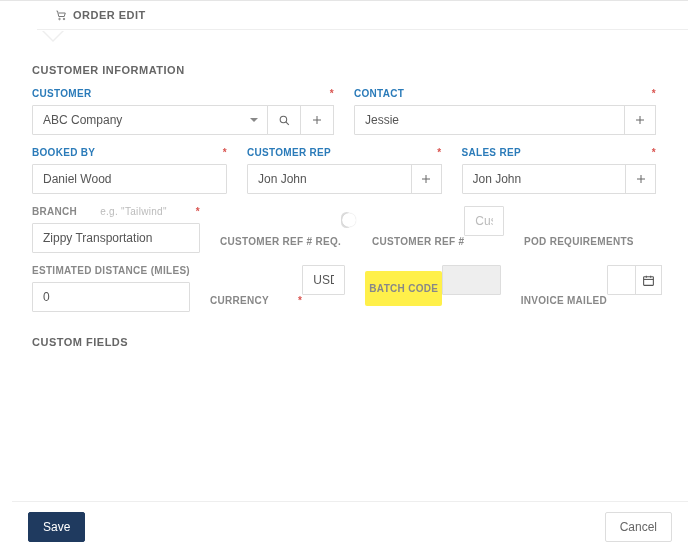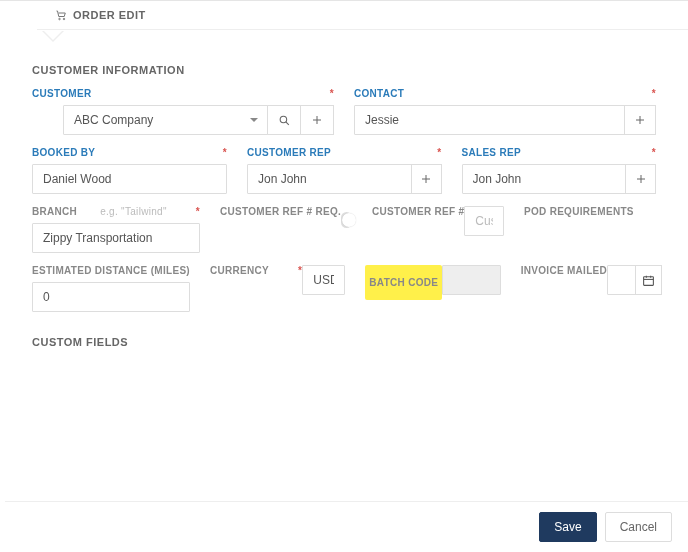--- a/index.html
+++ b/index.html
@@ -56,21 +56,21 @@
   .section-title.first { margin-top: 12px; }
   .row { display: flex; gap: 20px; margin-bottom: 12px; }
   .field { display: flex; flex-direction: column; flex: 1; min-width: 0; }
   .label {
     font-size: 10px;
     font-weight: 700;
     letter-spacing: 0.3px;
     color: #2b7bb9;
     margin-bottom: 6px;
     display: flex;
-    align-items: flex-start;
+    align-items: flex-end;
     gap: 4px;
     white-space: nowrap;
   }
   .label.gray { color: #888; font-weight: 600; gap: 23px; }
   .label .hint { color: #bbb; font-weight: 400; text-transform: none; }
   .req { color: #d9534f; margin-left: auto; padding-left: 6px; }
   .highlight {
     background: #fff04a;
     padding: 12px 4px;
     border-radius: 2px;
@@ -103,44 +103,44 @@
     font-size: 13px;
   }
   .dropdown-caret {
     position: absolute;
     right: 10px; top: 13px;
     width: 0; height: 0;
     border-left: 4px solid transparent;
     border-right: 4px solid transparent;
     border-top: 4px solid #888;
   }
-  .dd-wrap { position: relative; flex: 1; margin-left: 31px; }
+  .dd-wrap { position: relative; flex: 1; }
   .toggle {
     width: 34px; height: 16px;
     background: #ddd;
     border-radius: 10px;
     position: relative;
     margin-top: 6px;
   }
   .toggle::after {
     content: "";
     position: absolute;
     width: 14px; height: 14px;
     background: #fff;
     border-radius: 50%;
     top: 1px; left: 1px;
     box-shadow: 0 0 1px rgba(0,0,0,0.2);
   }
   .footer {
     position: absolute;
-    bottom: 0; left: 5px; right: 0;
+    bottom: 0; left: 12px; right: 0;
     border-top: 1px solid #eee;
     padding: 10px 16px;
     display: flex;
-    justify-content: flex-end;
+    justify-content: space-between;
     gap: 8px;
     background: #fff;
   }
   .btn {
     height: 30px;
     padding: 0 14px;
     border-radius: 2px;
     font-size: 12px;
     cursor: pointer;
     border: 1px solid #ddd;

